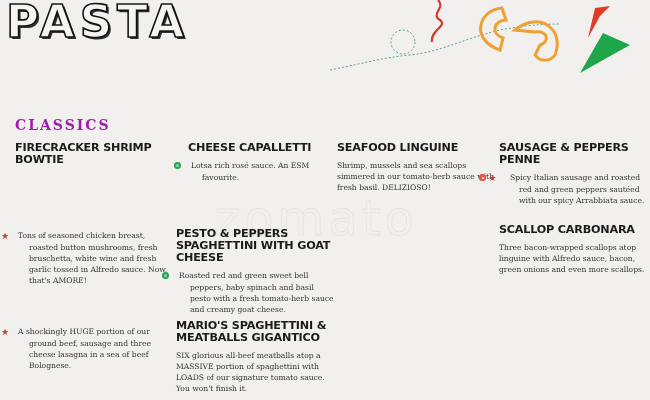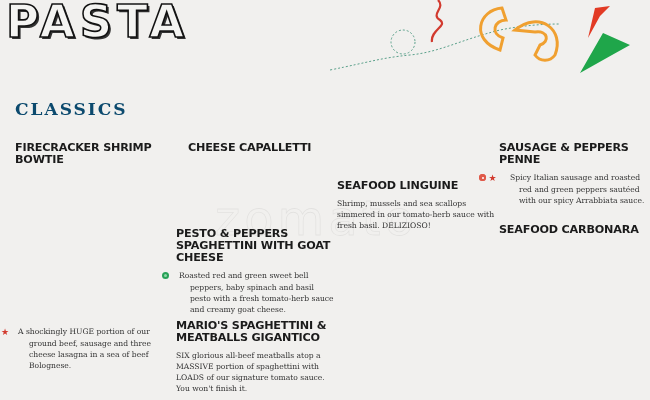--- a/index.html
+++ b/index.html
@@ -12,24 +12,24 @@
   .page-title {
     position:absolute; left:6px; top:-2px;
     font-family:"DejaVu Sans", sans-serif;
     font-size:45px; font-weight:bold; letter-spacing:5px;
     color:#f4f4f2;
     -webkit-text-stroke:1.6px #111;
     text-shadow: 2px 2px 0 #333;
     line-height:48px;
   }
   .section-title {
-    position:absolute; left:15px; top:96px;
+    position:absolute; left:15px; top:112px;
     font-family:"DejaVu Serif", serif;
-    font-size:17px; font-weight:bold; letter-spacing:2px;
-    color:#0c4a6e; line-height:26px;
+    font-size:14px; font-weight:bold; letter-spacing:2px;
+    color:#a21caf; line-height:26px;
   }
   .deco { position:absolute; left:0; top:0; width:650px; height:110px; pointer-events:none; }
   .watermark {
     position:absolute; left:215px; top:190px;
     font-family:"DejaVu Sans", sans-serif; font-size:48px; letter-spacing:4px;
     color:transparent; -webkit-text-stroke:0.8px rgba(0,0,0,0.06);
   }
   .item { position:absolute; width:158px; }
   .item-name {
     font-family:"DejaVu Sans", sans-serif; font-weight:bold;
@@ -72,49 +72,56 @@
 </svg>
 
 <div class="page-title">PASTA</div>
 <div class="section-title">CLASSICS</div>
 <div class="watermark">zomato</div>
 
 <div class="item" style="left:15px; top:142px;">
   <div class="item-name">FIRECRACKER SHRIMP BOWTIE</div>
 </div>
 <div class="item" style="left:15px; top:224px;">
+  <div class="item-desc hang">
+    <span class="badges"><span class="star">★</span></span><span>Tons of seasoned chicken breast, roasted button mushrooms, fresh bruschetta, white wine and fresh garlic tossed in Alfredo sauce. Now, that's AMORE!</span>
+  </div>
 </div>
 <div class="item" style="left:15px; top:320px;">
   <div class="item-desc hang">
     <span class="badges"><span class="star">★</span></span><span>A shockingly HUGE portion of our ground beef, sausage and three cheese lasagna in a sea of beef Bolognese.</span>
   </div>
 </div>
 
 <div class="item" style="left:188px; top:142px;">
   <div class="item-name">CHEESE CAPALLETTI</div>
+  <div class="item-desc hang">
+    <span class="badges"><span class="dot green"></span></span><span>Lotsa rich rosé sauce. An ESM favourite.</span>
+  </div>
 </div>
 <div class="item" style="left:176px; top:228px;">
   <div class="item-name">PESTO &amp; PEPPERS SPAGHETTINI WITH GOAT CHEESE</div>
   <div class="item-desc hang">
     <span class="badges"><span class="dot green"></span></span><span>Roasted red and green sweet bell peppers, baby spinach and basil pesto with a fresh tomato-herb sauce and creamy goat cheese.</span>
   </div>
 </div>
 <div class="item" style="left:176px; top:320px;">
   <div class="item-name">MARIO'S SPAGHETTINI &amp; MEATBALLS GIGANTICO</div>
   <div class="item-desc">SIX glorious all-beef meatballs atop a MASSIVE portion of spaghettini with LOADS of our signature tomato sauce. You won't finish it.</div>
 </div>
 
-<div class="item" style="left:337px; top:142px;margin-top:38px;">
+<div class="item" style="left:337px; top:142px;">
   <div class="item-name">SEAFOOD LINGUINE</div>
   <div class="item-desc">Shrimp, mussels and sea scallops simmered in our tomato-herb sauce with fresh basil. DELIZIOSO!</div>
 </div>
 <div class="item" style="left:337px; top:224px;">
 </div>
 
 <div class="item" style="left:499px; top:142px; width:150px;">
   <div class="item-name">SAUSAGE &amp; PEPPERS PENNE</div>
   <div class="item-desc hang" style="padding-left:20px; text-indent:-20px;">
     <span class="badges"><span class="dot red"></span> <span class="star">★</span></span><span>Spicy Italian sausage and roasted red and green peppers sautéed with our spicy Arrabbiata sauce.</span>
   </div>
 </div>
 <div class="item" style="left:499px; top:224px; width:150px;">
-  <div class="item-name">SEAFOOD CARBONARA</div>
+  <div class="item-name">SCALLOP CARBONARA</div>
+  <div class="item-desc">Three bacon-wrapped scallops atop linguine with Alfredo sauce, bacon, green onions and even more scallops.</div>
 </div>
 
 </body></html>

